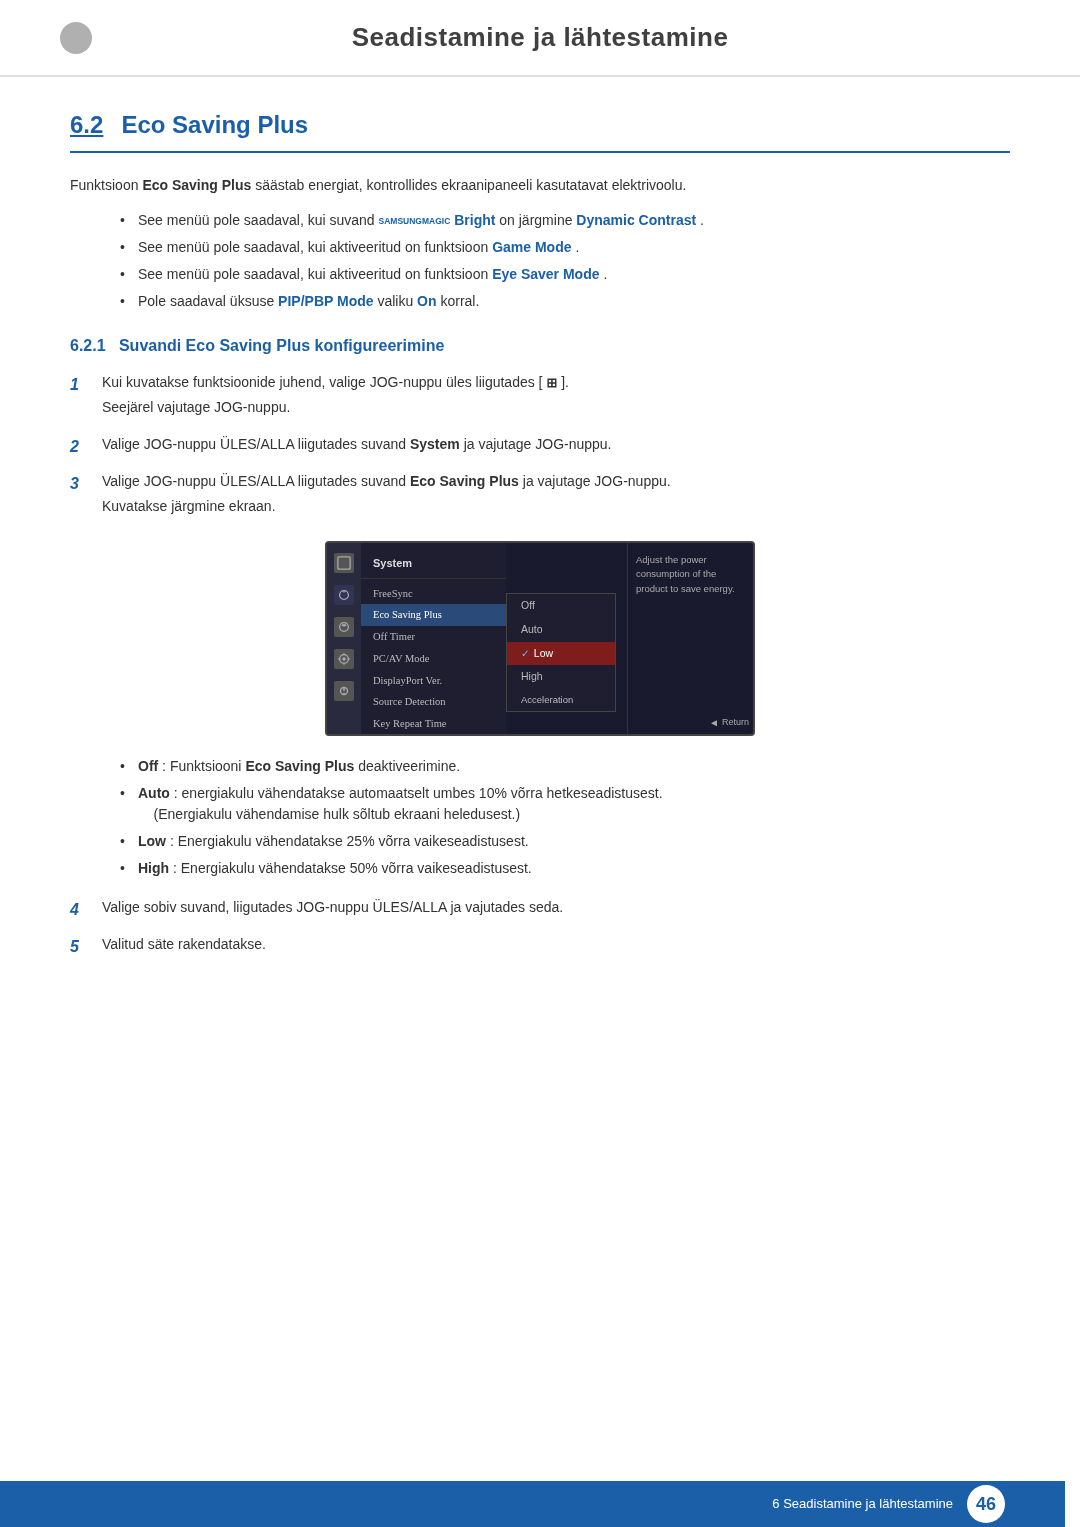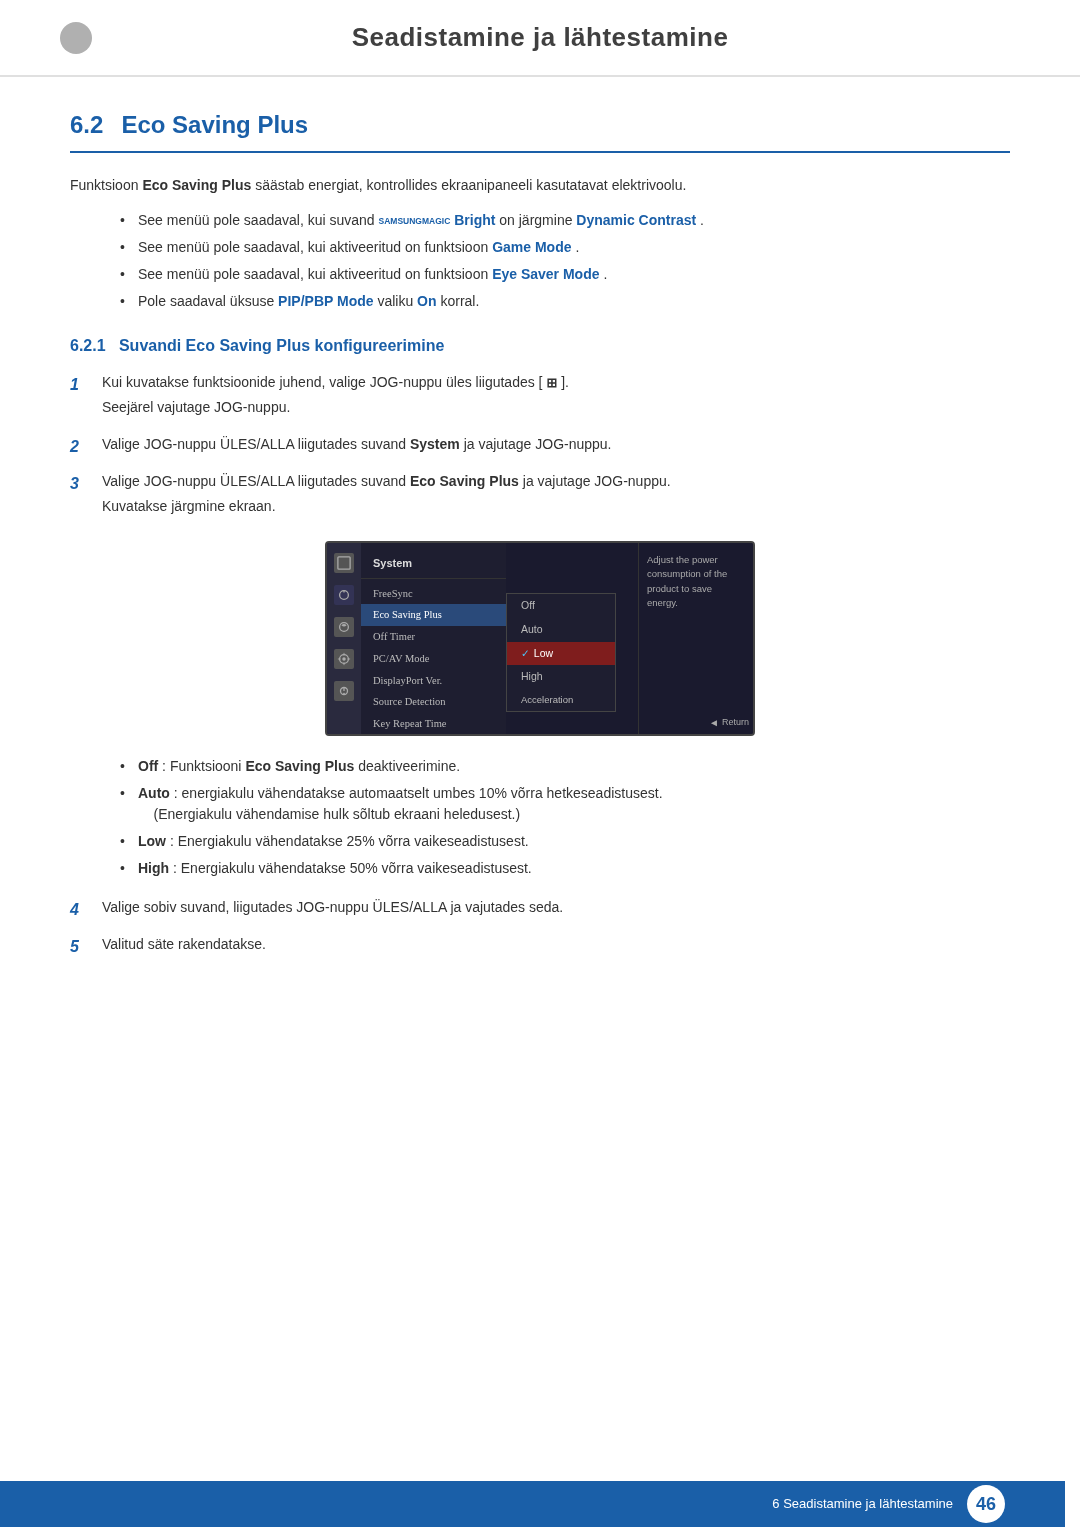--- a/index.html
+++ b/index.html
@@ -55,20 +55,21 @@
       align-items: baseline;
       gap: 18px;
       margin-bottom: 22px;
       border-bottom: 2px solid #1a5fa8;
       padding-bottom: 8px;
     }
     .section-num {
       font-size: 24px;
       font-weight: bold;
       color: #1a5fa8;
+      text-decoration: underline;
     }
     .section-title {
       font-size: 24px;
       font-weight: bold;
       color: #1a5fa8;
     }
     
     .body-text {
       margin-bottom: 14px;
       font-size: 14px;
@@ -217,21 +218,21 @@
     }
     .monitor-submenu-item .check {
       color: #4fc3f7;
       margin-right: 4px;
     }
     .monitor-desc {
       position: absolute;
       right: 0;
       top: 0;
       bottom: 0;
-      width: 115px;
+      width: 126px;
       background: #1a1a2e;
       padding: 10px 8px;
       font-size: 9.5px;
       color: #aaa;
       border-left: 1px solid #333;
     }
     .monitor-return {
       position: absolute;
       right: 4px;
       bottom: 4px;

